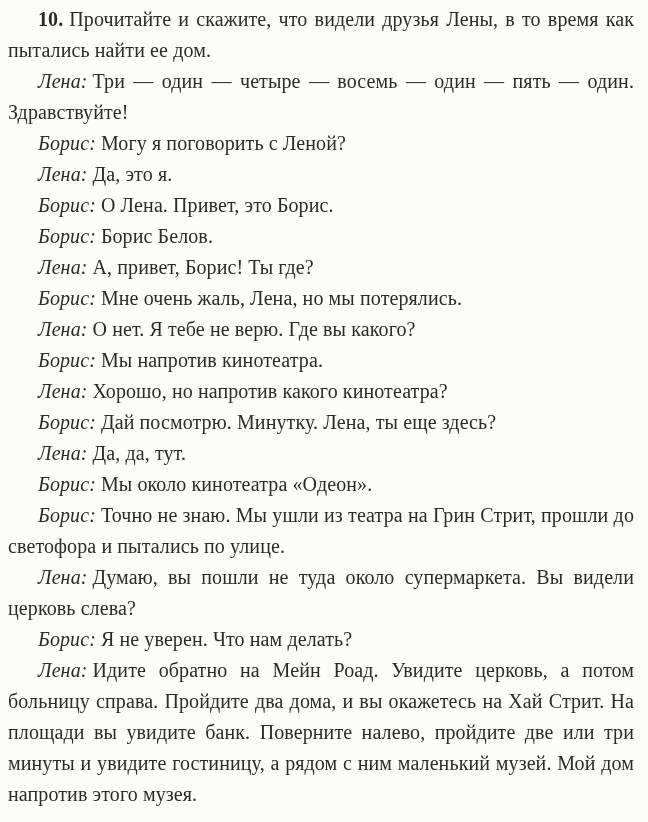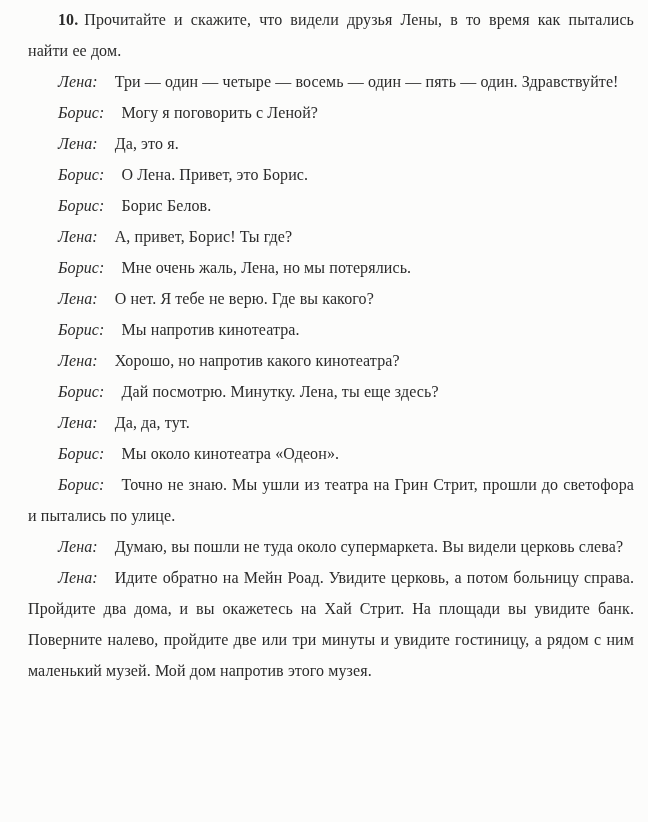--- a/index.html
+++ b/index.html
@@ -9,42 +9,42 @@
   body {
     width: 648px;
     height: 822px;
     background: #fcfcfb;
     overflow: hidden;
   }
   .page {
     box-sizing: border-box;
     width: 648px;
     height: 822px;
-    padding: 4px 14px 0 28px;
+    padding: 4px 14px 0 8px;
     font-family: "Liberation Serif", serif;
-    font-size: 16px;
+    font-size: 20px;
     line-height: 31px;
     color: #2b2b2b;
     text-align: justify;
     hyphens: auto;
     -webkit-hyphens: auto;
     letter-spacing: 0.1px;
   }
   .page p {
     margin: 0;
     text-indent: 30px;
   }
   .exercise-number {
     font-weight: bold;
     font-style: normal;
     margin-right: 6px;
   }
   .speaker {
     font-style: italic;
-    margin-right: 17px;
+    margin-right: 5px;
   }
 </style>
 </head>
 <body>
 
 <div class="page">
 
   <p><span class="exercise-number">10.</span><span>Прочитайте и скажите, что видели друзья Лены, в то время как пытались найти ее дом.</span></p>
 
   <p><span class="speaker">Лена:</span><span>Три — один — четыре — восемь — один — пять — один. Здравствуйте!</span></p>
@@ -72,16 +72,17 @@
 
   <p><span class="speaker">Лена:</span><span>Да, да, тут.</span></p>
 
   <p><span class="speaker">Борис:</span><span>Мы около кинотеатра «Одеон».</span></p>
 
 
   <p><span class="speaker">Борис:</span><span>Точно не знаю. Мы ушли из театра на Грин Стрит, прошли до светофора и пытались по улице.</span></p>
 
   <p><span class="speaker">Лена:</span><span>Думаю, вы пошли не туда около супермаркета. Вы видели церковь слева?</span></p>
 
+  <p><span class="speaker">Борис:</span><span>Я не уверен. Что нам делать?</span></p>
 
   <p><span class="speaker">Лена:</span><span>Идите обратно на Мейн Роад. Увидите церковь, а потом больницу справа. Пройдите два дома, и вы окажетесь на Хай Стрит. На площади вы увидите банк. Поверните налево, пройдите две или три минуты и увидите гостиницу, а рядом с ним маленький музей. Мой дом напротив этого музея.</span></p>
 
 </div>
 
 </body></html>

